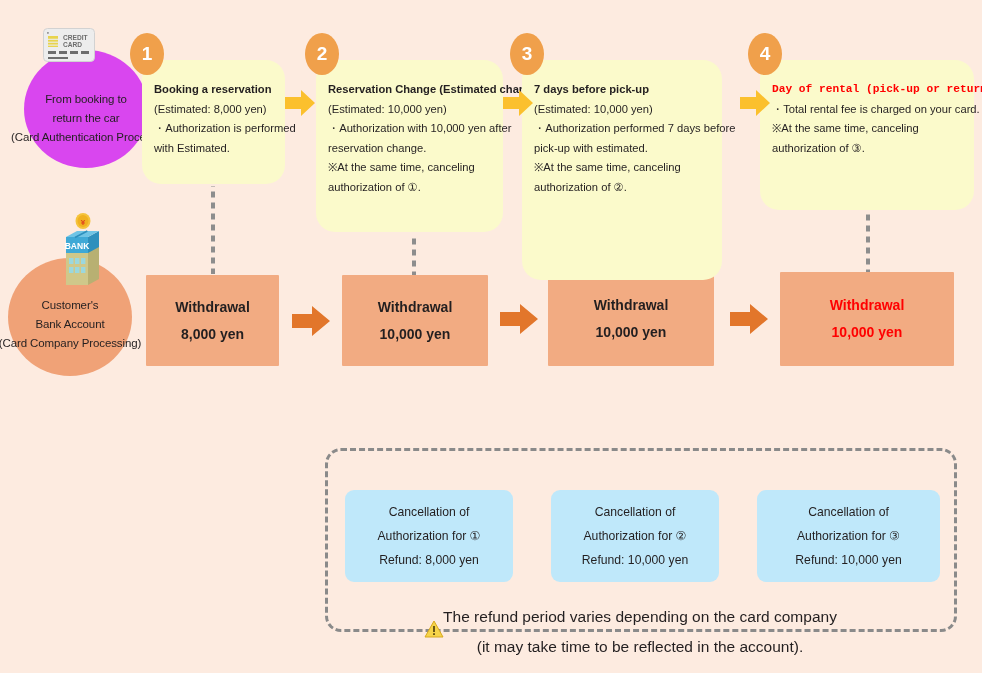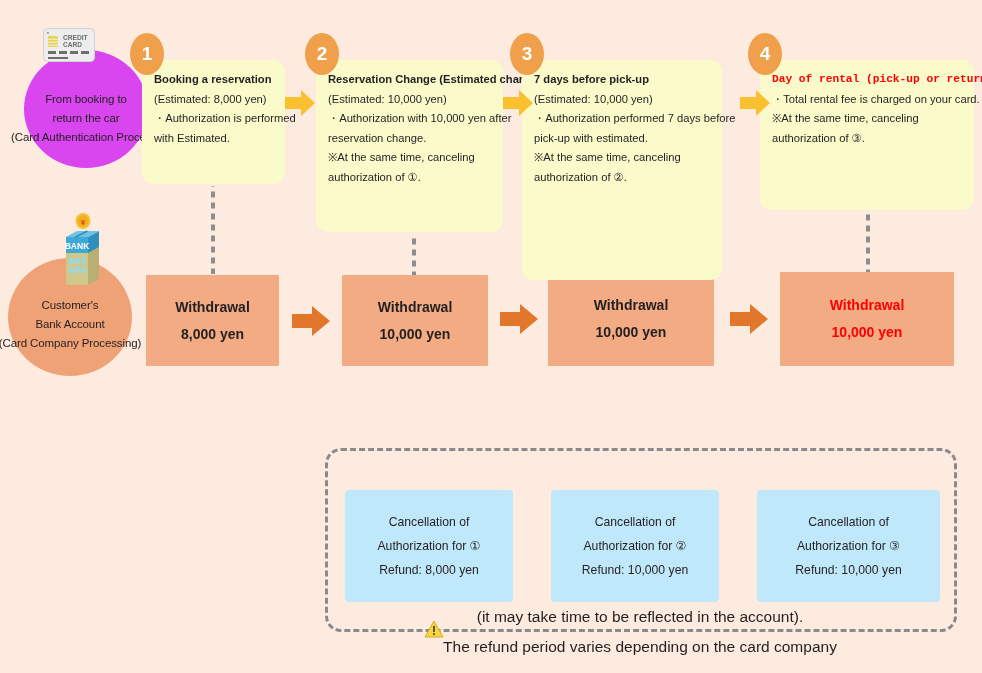--- a/index.html
+++ b/index.html
@@ -37,22 +37,22 @@
 
   
   .badge{
     width:34px;height:42px;border-radius:50%;
     background:#F0A04B;
     color:#ffffff;font-size:19px;font-weight:bold;
     display:flex;align-items:center;justify-content:center;
     z-index:4;
   }
   .step-card{
-    background:#FBFACB;border-radius:12px;
-    padding:10px 11px 10px 12px;
+    background:#FBFACB;border-radius:19px;
+    padding:20px 11px 10px 12px;
     box-sizing:border-box;
     z-index:3;
   }
   .step-line{font-size:11.2px;line-height:19.6px;white-space:nowrap;}
   .step-line.title{font-weight:bold;}
   .step-line.title.red{color:#FF0000;font-family:Liberation Mono, monospace;}
 
   
   .arrow-y{
     width:30px;height:28px;z-index:5;
@@ -78,23 +78,23 @@
   
   .arrow-o{width:38px;height:34px;z-index:5;}
 
   
   .dashpanel{
     left:325px;top:448px;width:632px;height:184px;
     border:3px dashed #8a8a8a;border-radius:16px;
     box-sizing:border-box;
   }
   .cbox{
-    background:#BFE8FA;border-radius:4px;
+    background:#BFE8FA;border-radius:9px;
     display:flex;flex-direction:column;align-items:center;justify-content:center;
-    top:490px;height:112px;
+    top:490px;height:92px;
   }
   .cbox div{font-size:12.2px;line-height:24px;white-space:nowrap;}
 
   .footnote{
     left:360px;top:602px;width:560px;
     text-align:center;font-size:15.5px;line-height:30px;
     z-index:6;
   }
   .warn{
     left:424px;top:620px;width:20px;height:18px;z-index:7;
@@ -301,17 +301,17 @@
 
   <div class="abs warn">
     <svg width="20" height="18" viewBox="0 0 20 18">
       <polygon points="10,1 19,17 1,17" fill="#F6D44A" stroke="#D8A91E" stroke-width="1"></polygon>
       <rect x="9.1" y="6" width="1.8" height="6" fill="#5a4a12"></rect>
       <rect x="9.1" y="13.2" width="1.8" height="1.8" fill="#5a4a12"></rect>
     </svg>
   </div>
 
   <div class="abs footnote">
+    <div>The refund period varies depending on the card company</div>
     <div>(it may take time to be reflected in the account).</div>
-    <div>The refund period varies depending on the card company</div>
   </div>
 
 </div>
 
 </body></html>

